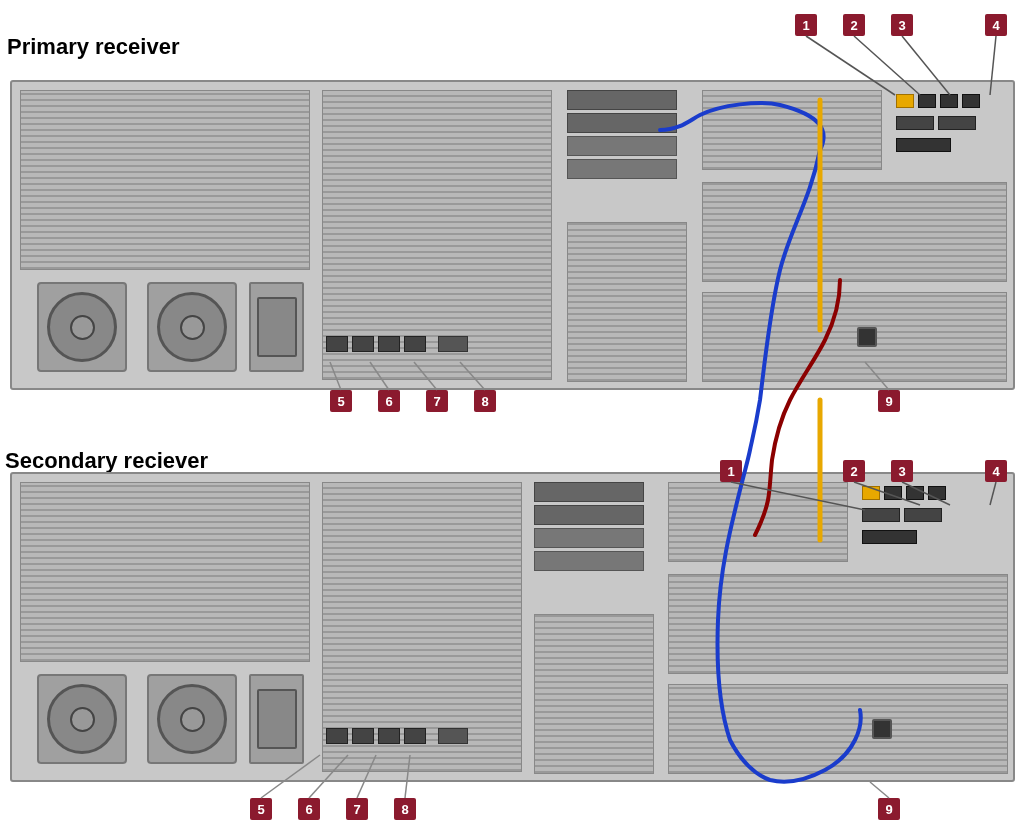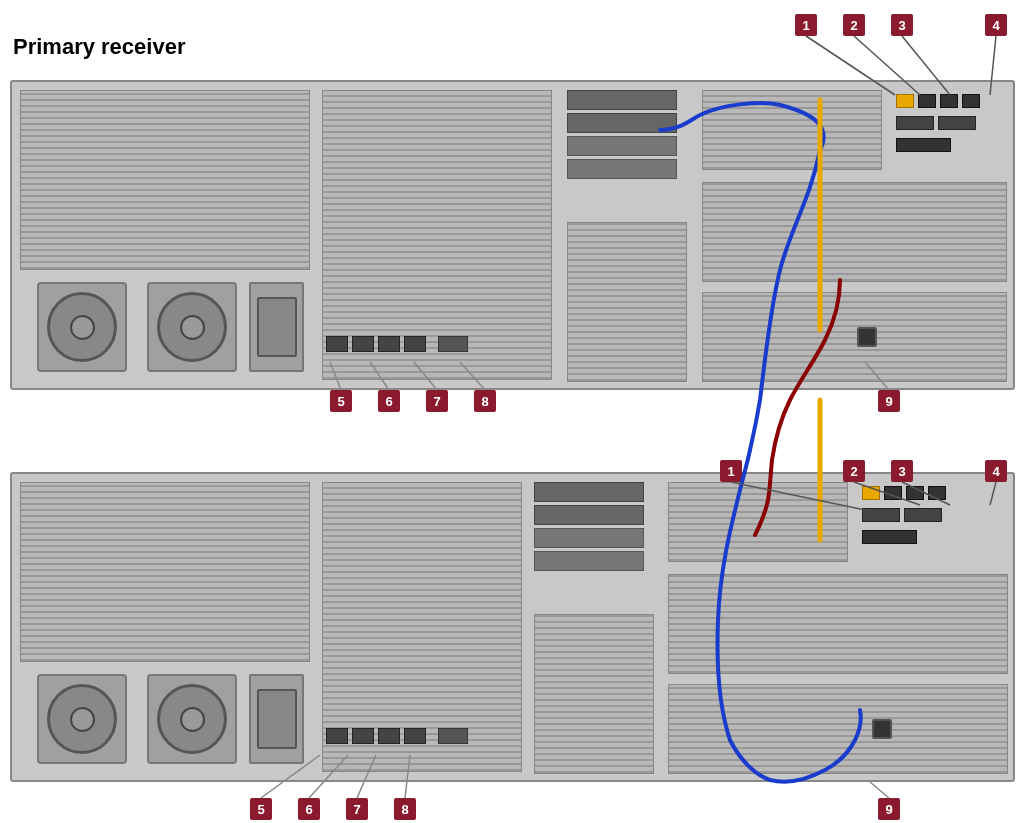--- a/index.html
+++ b/index.html
@@ -65,21 +65,21 @@
       width: 1024px;
       height: 823px;
       pointer-events: none;
     }
   </style>
 </head>
 <body>
 
 <div class="page-container">
 
-  <div class="section-label" style="top:34px; left:13px;">Primary receiver</div>
+  <div class="section-label" style="top:34px; left:7px;">Primary receiver</div>
 
   <div class="server-unit" style="top:80px; left:10px; width:1005px; height:310px;">
 
     <div class="vent-block" style="top:8px; left:8px; width:290px; height:180px;"></div>
 
     <div style="position:absolute; top:200px; left:25px; width:90px; height:90px; background:#a0a0a0; border:2px solid #777; border-radius:4px; display:flex; align-items:center; justify-content:center;">
       <div style="width:70px; height:70px; background:#888; border-radius:50%; border:3px solid #555; display:flex; align-items:center; justify-content:center;">
         <div style="width:25px; height:25px; background:#999; border-radius:50%; border:2px solid #444;"></div>
       </div>
     </div>
@@ -150,20 +150,21 @@
   <div class="badge" style="top:390px; left:330px;">5</div>
 
   <div class="badge" style="top:390px; left:378px;">6</div>
 
   <div class="badge" style="top:390px; left:426px;">7</div>
 
   <div class="badge" style="top:390px; left:474px;">8</div>
 
   <div class="badge" style="top:390px; left:878px;">9</div>
 
+  <div class="section-label" style="top:448px; left:5px;">Secondary reciever</div>
 
   <div class="server-unit" style="top:472px; left:10px; width:1005px; height:310px;">
 
     <div class="vent-block" style="top:8px; left:8px; width:290px; height:180px;"></div>
 
     <div style="position:absolute; top:200px; left:25px; width:90px; height:90px; background:#a0a0a0; border:2px solid #777; border-radius:4px; display:flex; align-items:center; justify-content:center;">
       <div style="width:70px; height:70px; background:#888; border-radius:50%; border:3px solid #555; display:flex; align-items:center; justify-content:center;">
         <div style="width:25px; height:25px; background:#999; border-radius:50%; border:2px solid #444;"></div>
       </div>
     </div>

